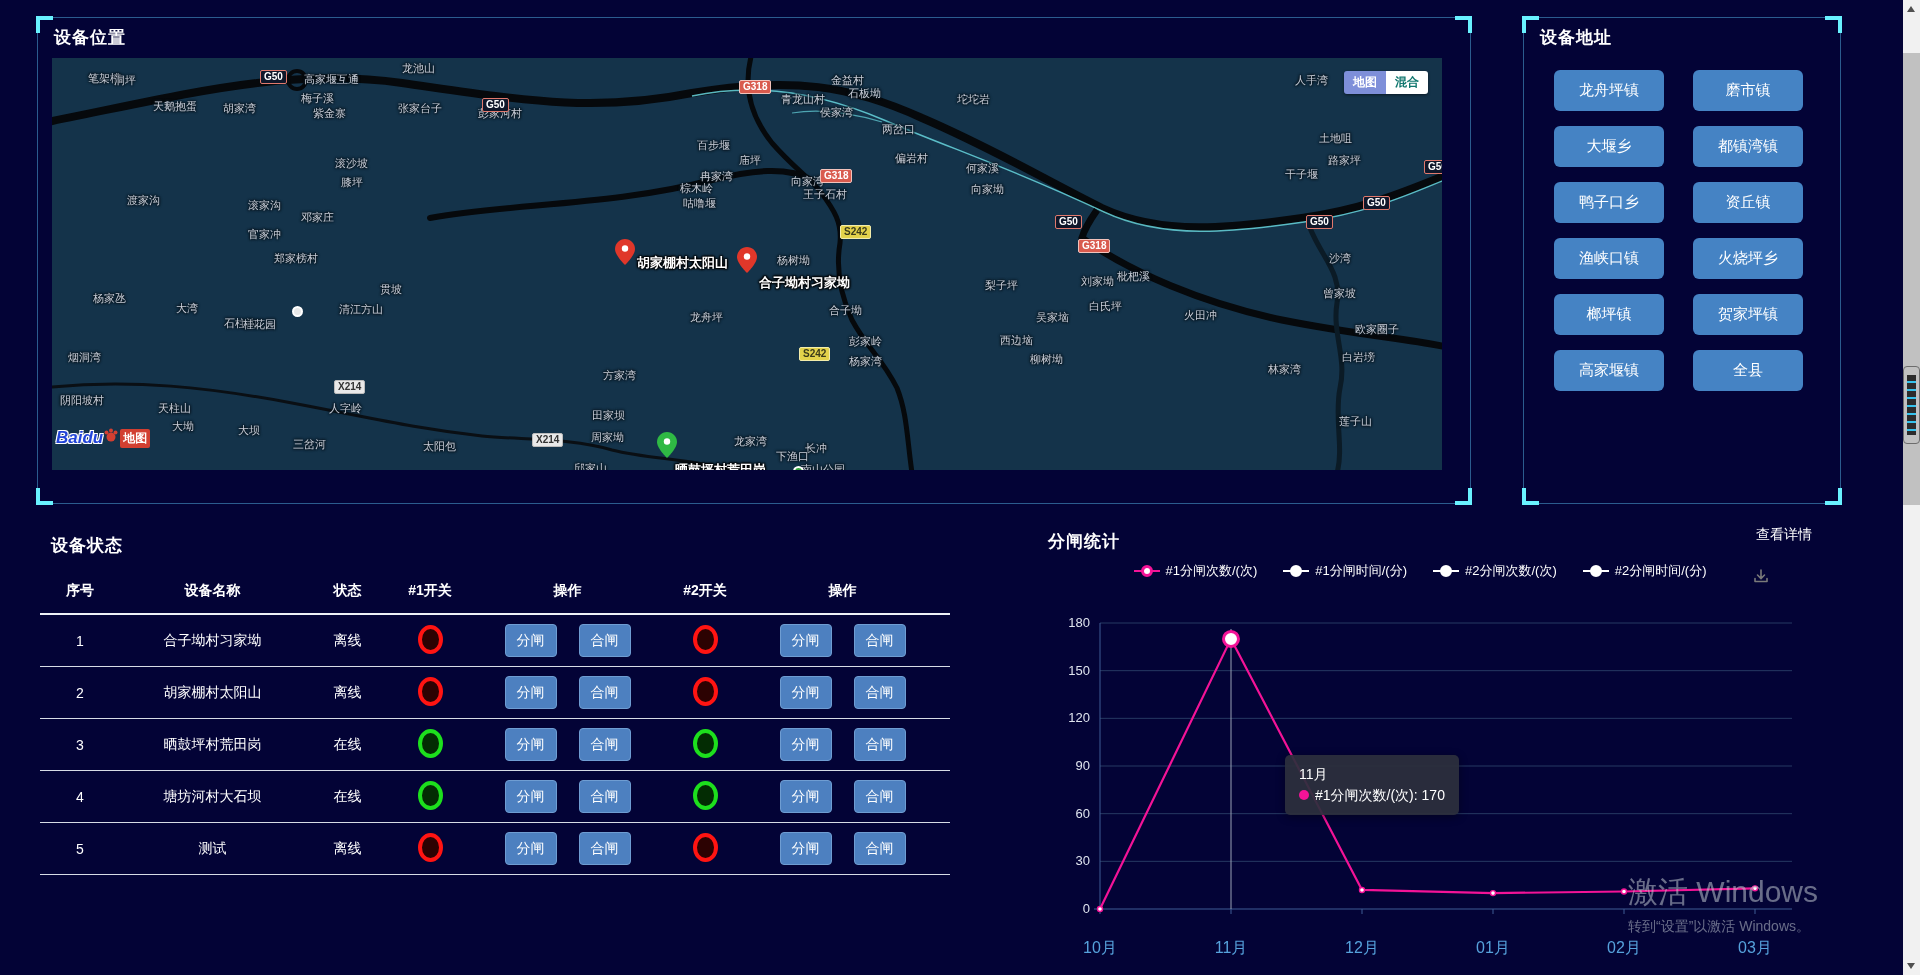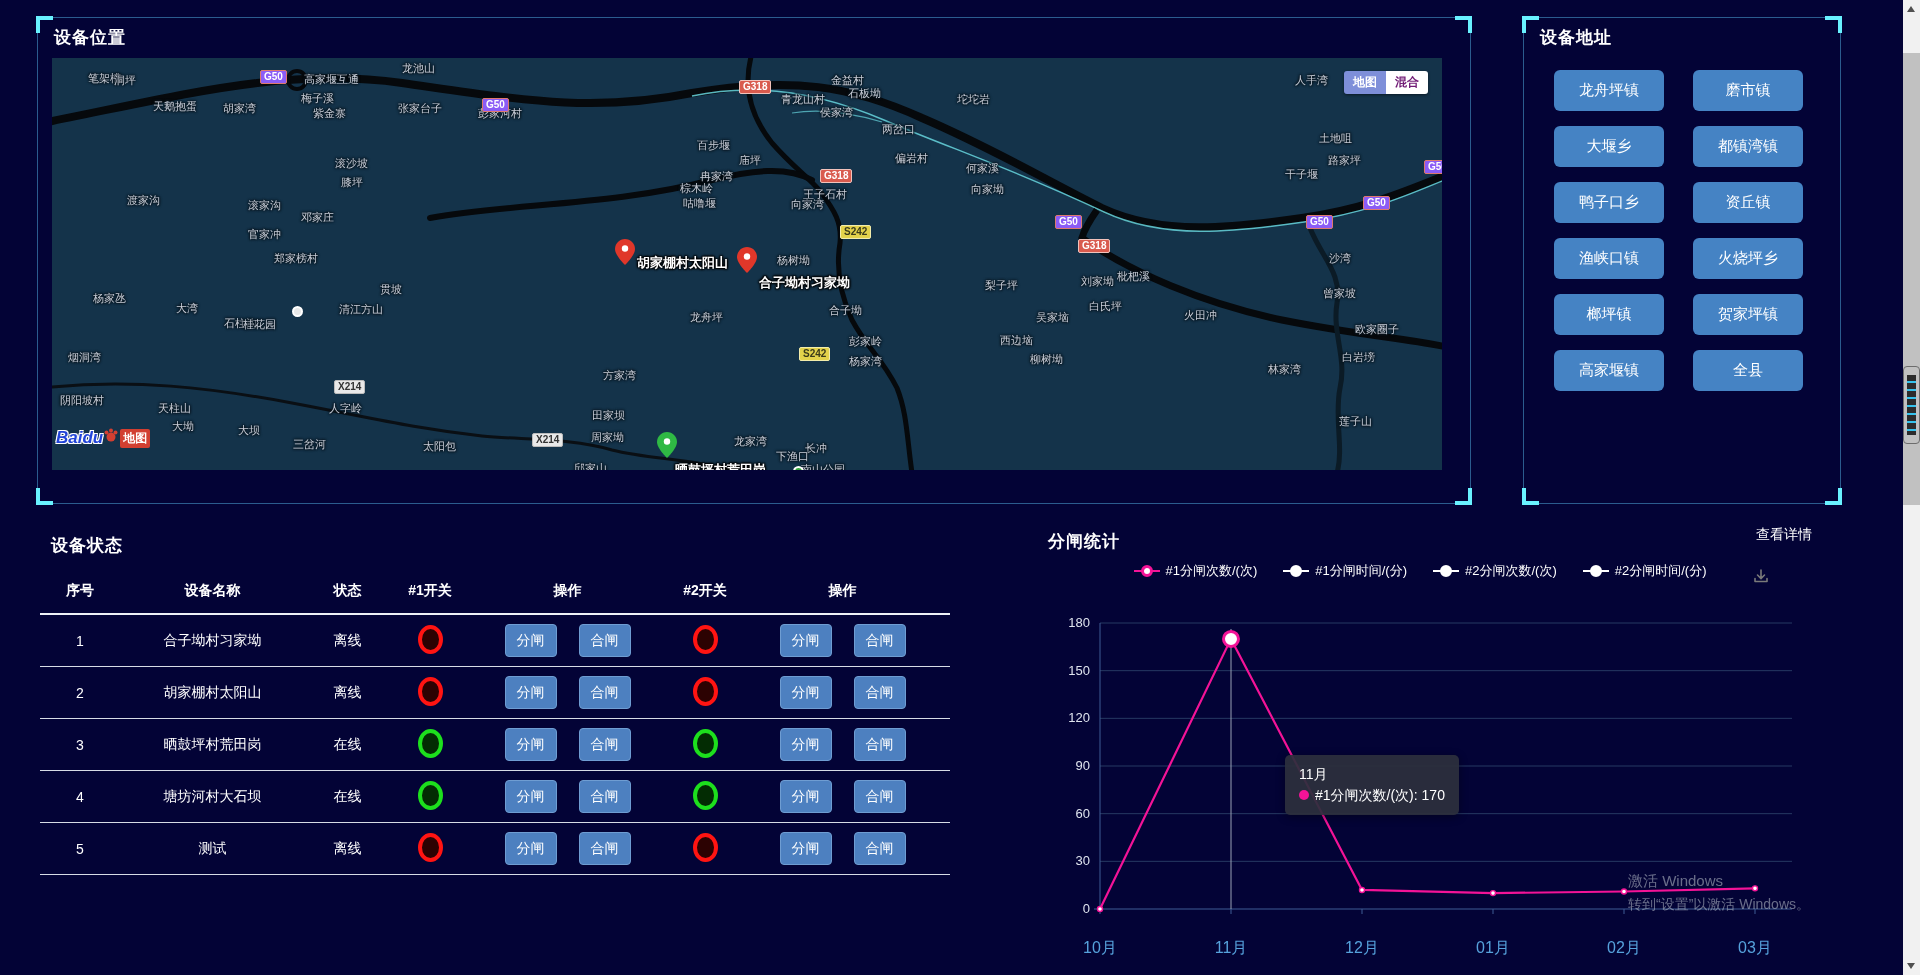--- a/index.html
+++ b/index.html
@@ -12,39 +12,39 @@
   .corner.tr{right:-2px;top:-2px;border-right:4px solid #69f2ff;border-top:4px solid #69f2ff;}
   .corner.bl{left:-2px;bottom:-2px;border-left:4px solid #69f2ff;border-bottom:4px solid #69f2ff;}
   .corner.br{right:-2px;bottom:-2px;border-right:4px solid #69f2ff;border-bottom:4px solid #69f2ff;}
   .panel-title{position:absolute;left:16px;top:8px;font-size:17px;font-weight:bold;letter-spacing:1px;}
   
   #map{position:absolute;left:14px;top:40px;width:1390px;height:412px;background:#14334a;overflow:hidden;}
   #map svg.roads{position:absolute;left:0;top:0;}
   .mlabel{position:absolute;font-size:11px;color:#c9ced8;white-space:nowrap;
           text-shadow:1px 1px 2px #0b1822,-1px -1px 2px #0b1822,1px -1px 2px #0b1822,-1px 1px 2px #0b1822;}
   .badge{position:absolute;font-size:10px;font-weight:bold;line-height:12px;padding:0 3px;border-radius:2px;white-space:nowrap;}
-  .badge.g{background:#8b5cf6;color:#fff;border:1px solid #e0796d;}
+  .badge.g{background:#0f172a;color:#fff;border:1px solid #e0796d;}
   .badge.n{background:#d95b4e;color:#fff;border:1px solid #f2c3bc;}
   .badge.s{background:#e3d24b;color:#3a3a1a;border:1px solid #f2ecab;}
   .badge.x{background:#e9e9e9;color:#333;border:1px solid #bbb;}
   .poi-dot{position:absolute;width:11px;height:11px;border-radius:50%;border:2px solid #fff;box-sizing:border-box;}
   .pin{position:absolute;width:20px;height:26px;}
   .pin-label{position:absolute;font-size:13px;font-weight:bold;color:#fff;white-space:nowrap;
              text-shadow:1px 1px 2px #000,-1px -1px 2px #000,1px -1px 2px #000,-1px 1px 2px #000;}
   #map-copyright{position:absolute;left:0;bottom:2px;background:rgba(255,255,255,.78);color:#222;
                  font-size:11px;padding:1px 5px;white-space:nowrap;}
   #baidu-logo{position:absolute;left:4px;bottom:22px;display:flex;align-items:center;}
   .bd-txt{font-size:17px;font-weight:bold;font-style:italic;color:#2144d8;
           text-shadow:1px 1px 0 #fff,-1px -1px 0 #fff,1px -1px 0 #fff,-1px 1px 0 #fff;}
   .bd-map{background:#d23f31;color:#fff;font-size:12px;font-weight:bold;padding:1px 3px;border-radius:2px;margin-left:2px;}
   #map-toggle{position:absolute;right:14px;top:13px;display:flex;font-size:12px;font-weight:bold;
               box-shadow:0 1px 3px rgba(0,0,0,.5);border-radius:3px;overflow:hidden;}
   #map-toggle .opt{padding:3px 9px;}
   #map-toggle .opt.sel{background:#7e8fd9;color:#fff;}
-  #map-toggle .opt.unsel{background:#fff;color:#701a75;}
+  #map-toggle .opt.unsel{background:#fff;color:#0f766e;}
   
   #addr-grid{position:absolute;left:30px;top:52px;display:grid;grid-template-columns:110px 110px;
              column-gap:29px;row-gap:15px;}
   .addr-btn{width:110px;height:41px;background:#4583c4;border:none;border-radius:6px;color:#fff;
             font-size:15px;font-family:inherit;display:flex;align-items:center;justify-content:center;cursor:pointer;}
   
   #status-section{position:absolute;left:40px;top:528px;width:910px;}
   #status-title{font-size:17px;font-weight:bold;letter-spacing:1px;margin:6px 0 0 11px;}
   .trow{display:flex;align-items:center;height:51px;border-bottom:1px solid #d7dce6;}
   .thead{height:44px;border-bottom:2px solid #eef1f6;font-weight:bold;margin-top:12px;}
@@ -67,21 +67,21 @@
   #legend{position:absolute;left:0;right:0;top:42px;display:flex;justify-content:center;gap:26px;transform:translateX(-35px);}
   .lg-item{display:flex;align-items:center;gap:6px;font-size:13px;cursor:pointer;}
   .lg-mark{position:relative;width:26px;height:12px;}
   .lg-line{position:absolute;left:0;top:5px;width:26px;height:2px;}
   .lg-circ{position:absolute;left:7px;top:0;width:6px;height:6px;border-radius:50%;border:3px solid;background:#fff;}
   #chart-svg{position:absolute;left:0;top:0;}
   #tooltip{position:absolute;left:245px;top:235px;background:rgba(44,47,60,.93);border-radius:5px;
            padding:9px 14px;font-size:14px;line-height:21px;box-shadow:0 2px 8px rgba(0,0,0,.4);white-space:nowrap;}
   .tt-dot{display:inline-block;width:10px;height:10px;border-radius:50%;margin-right:6px;}
   #watermark{position:absolute;left:588px;top:352px;color:rgba(190,196,206,.55);pointer-events:none;}
-  #wm1{font-size:15px;} #wm2{font-size:14px;margin-top:5px;}
+  #wm1{font-size:30px;} #wm2{font-size:14px;margin-top:5px;}
   
   #scrollbar{position:absolute;right:0;top:0;width:17px;height:975px;background:#f1f1f1;}
   .sb-arrow{position:absolute;left:4px;width:0;height:0;border-left:4.5px solid transparent;border-right:4.5px solid transparent;}
   .sb-up{top:6px;border-bottom:6px solid #505050;}
   .sb-down{bottom:6px;border-top:6px solid #505050;}
   #sb-thumb{position:absolute;left:0;top:53px;width:17px;height:452px;background:#c1c1c1;}
   #sb-widget{position:absolute;left:0px;top:366px;width:17px;height:78px;background:#2c2c2c;border:1px solid #6d6d6d;
              border-radius:4px;box-sizing:border-box;
              background-image:repeating-linear-gradient(180deg,#2c2c2c 0 6px,#35c2ec 6px 8px);
              background-clip:content-box;padding:8px 3px;}
@@ -128,21 +128,21 @@
           <span class="mlabel" style="left: 905px; top: 34px;">坨坨岩</span>
           <span class="mlabel" style="left: 768px; top: 47px;">侯家湾</span>
           <span class="mlabel" style="left: 830px; top: 64px;">两岔口</span>
           <span class="mlabel" style="left: 645px; top: 80px;">百步堰</span>
           <span class="mlabel" style="left: 687px; top: 95px;">庙坪</span>
           <span class="mlabel" style="left: 813px; top: 93px; padding-left: 30px;">偏岩村</span>
           <span class="mlabel" style="left: 914px; top: 103px;">何家溪</span>
           <span class="mlabel" style="left: 648px; top: 111px; font-family: Liberation Serif, serif;">冉家湾</span>
           <span class="mlabel" style="left: 919px; top: 124px;">向家坳</span>
           <span class="mlabel" style="left: 628px; top: 123px;">棕木岭</span>
-          <span class="mlabel" style="left: 695px; top: 139px; padding-left: 44px;">向家湾</span>
+          <span class="mlabel" style="left: 695px; top: 116px; padding-left: 44px;">向家湾</span>
           <span class="mlabel" style="left: 751px; top: 129px;">王子石村</span>
           <span class="mlabel" style="left: 631px; top: 138px;">咕噜堰</span>
           <span class="mlabel" style="left: 725px; top: 195px;">杨树坳</span>
           <span class="mlabel" style="left: 933px; top: 220px;">梨子坪</span>
           <span class="mlabel" style="left: 1029px; top: 216px;">刘家坳</span>
           <span class="mlabel" style="left: 1065px; top: 211px;">枇杷溪</span>
           <span class="mlabel" style="left: 1037px; top: 241px;">白氏坪</span>
           <span class="mlabel" style="left: 777px; top: 245px;">合子坳</span>
           <span class="mlabel" style="left: 1132px; top: 250px;">火田冲</span>
           <span class="mlabel" style="left: 289px; top: 117px;">膝坪</span>

